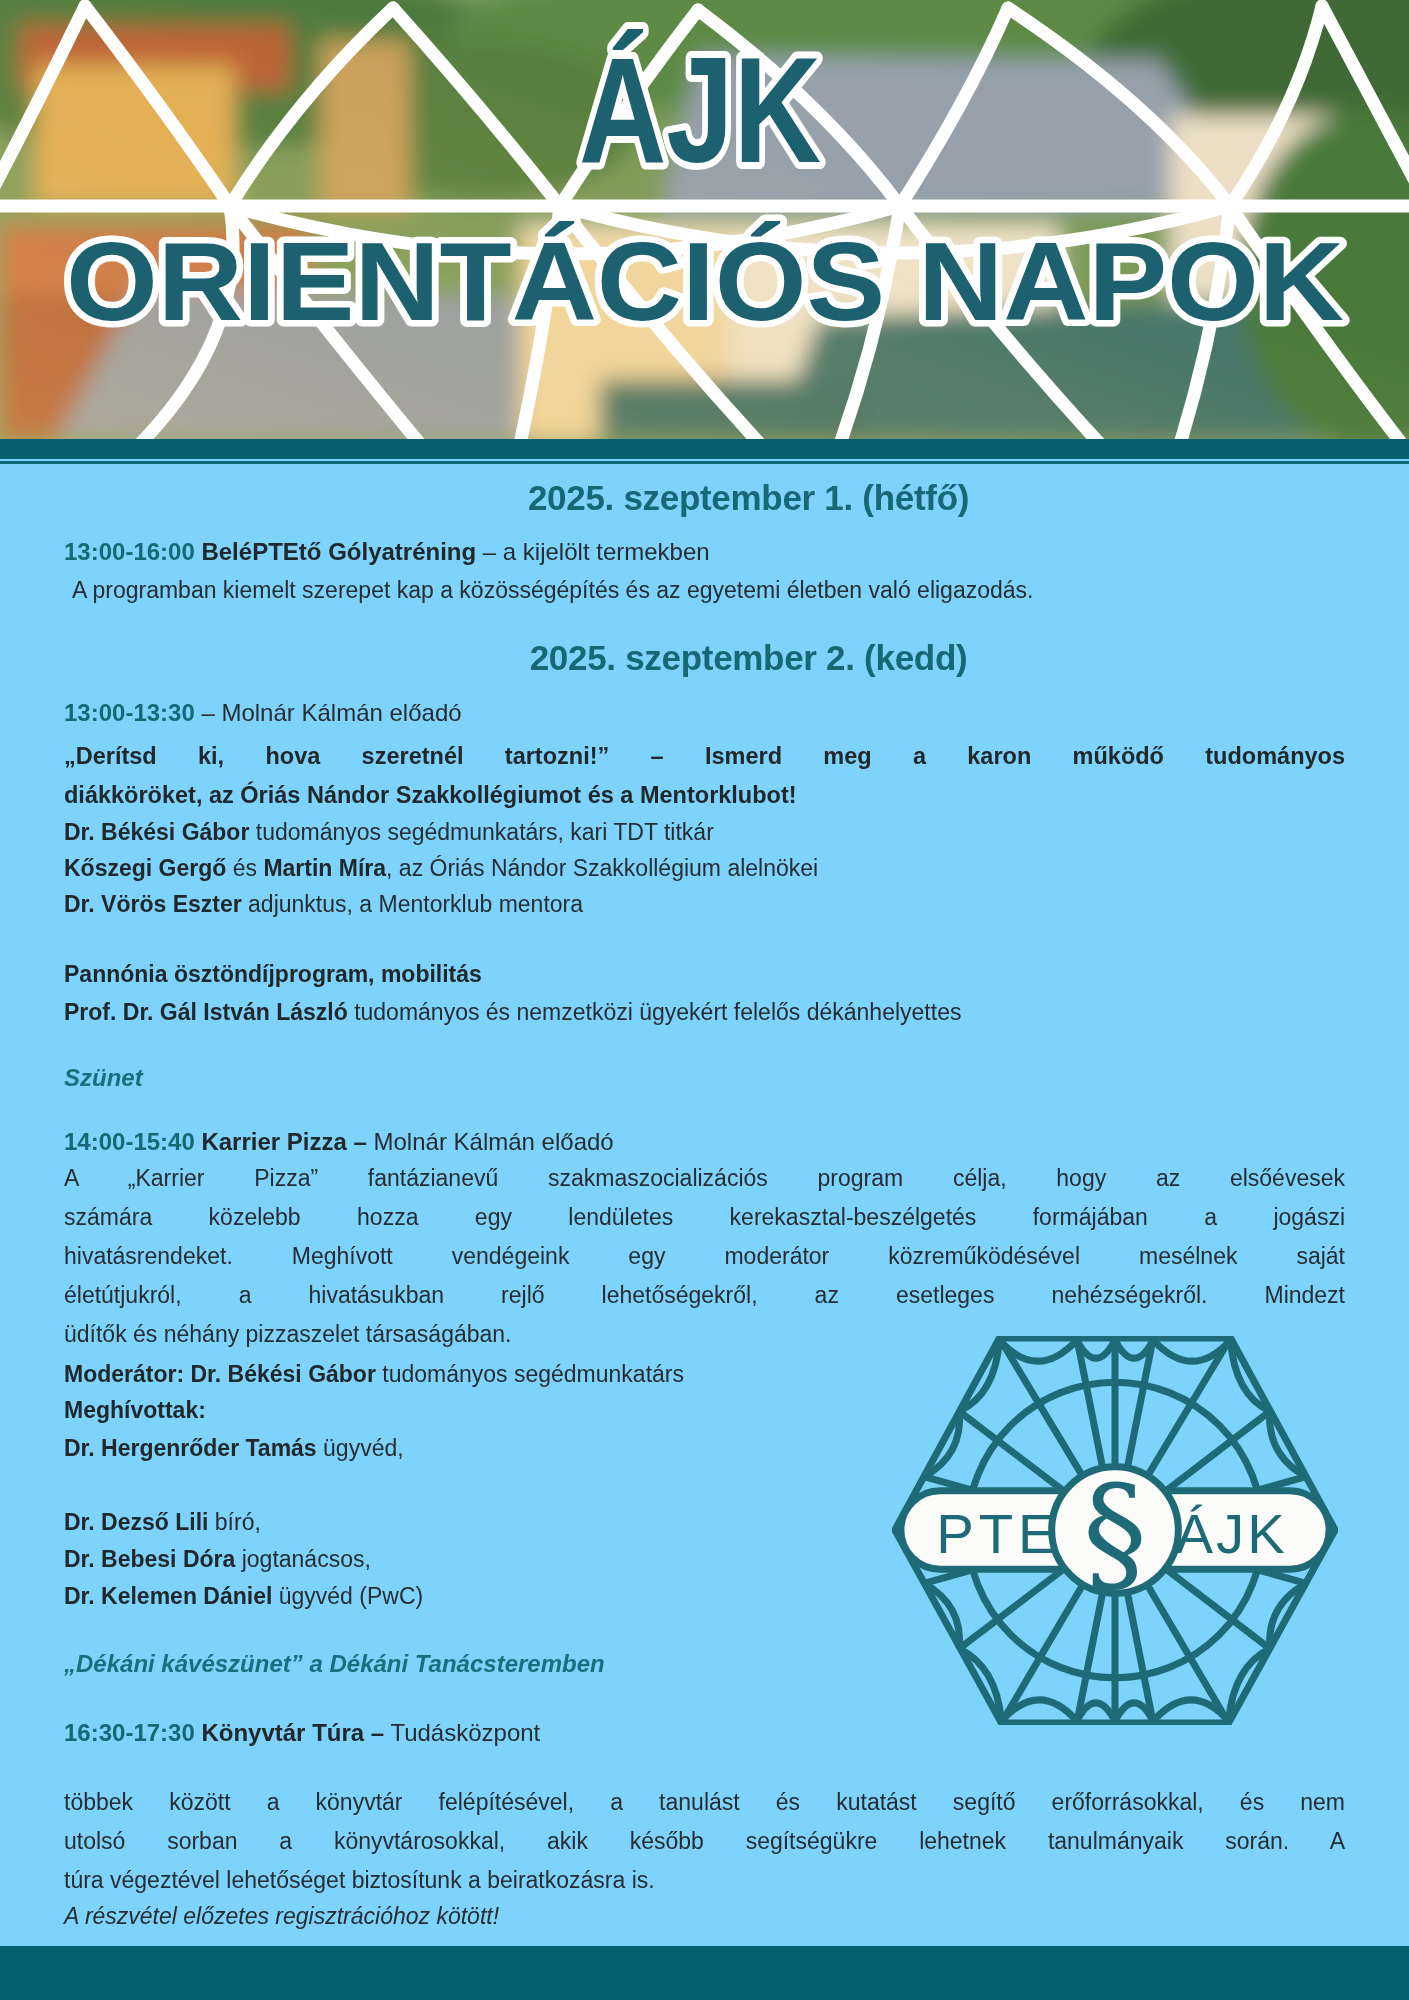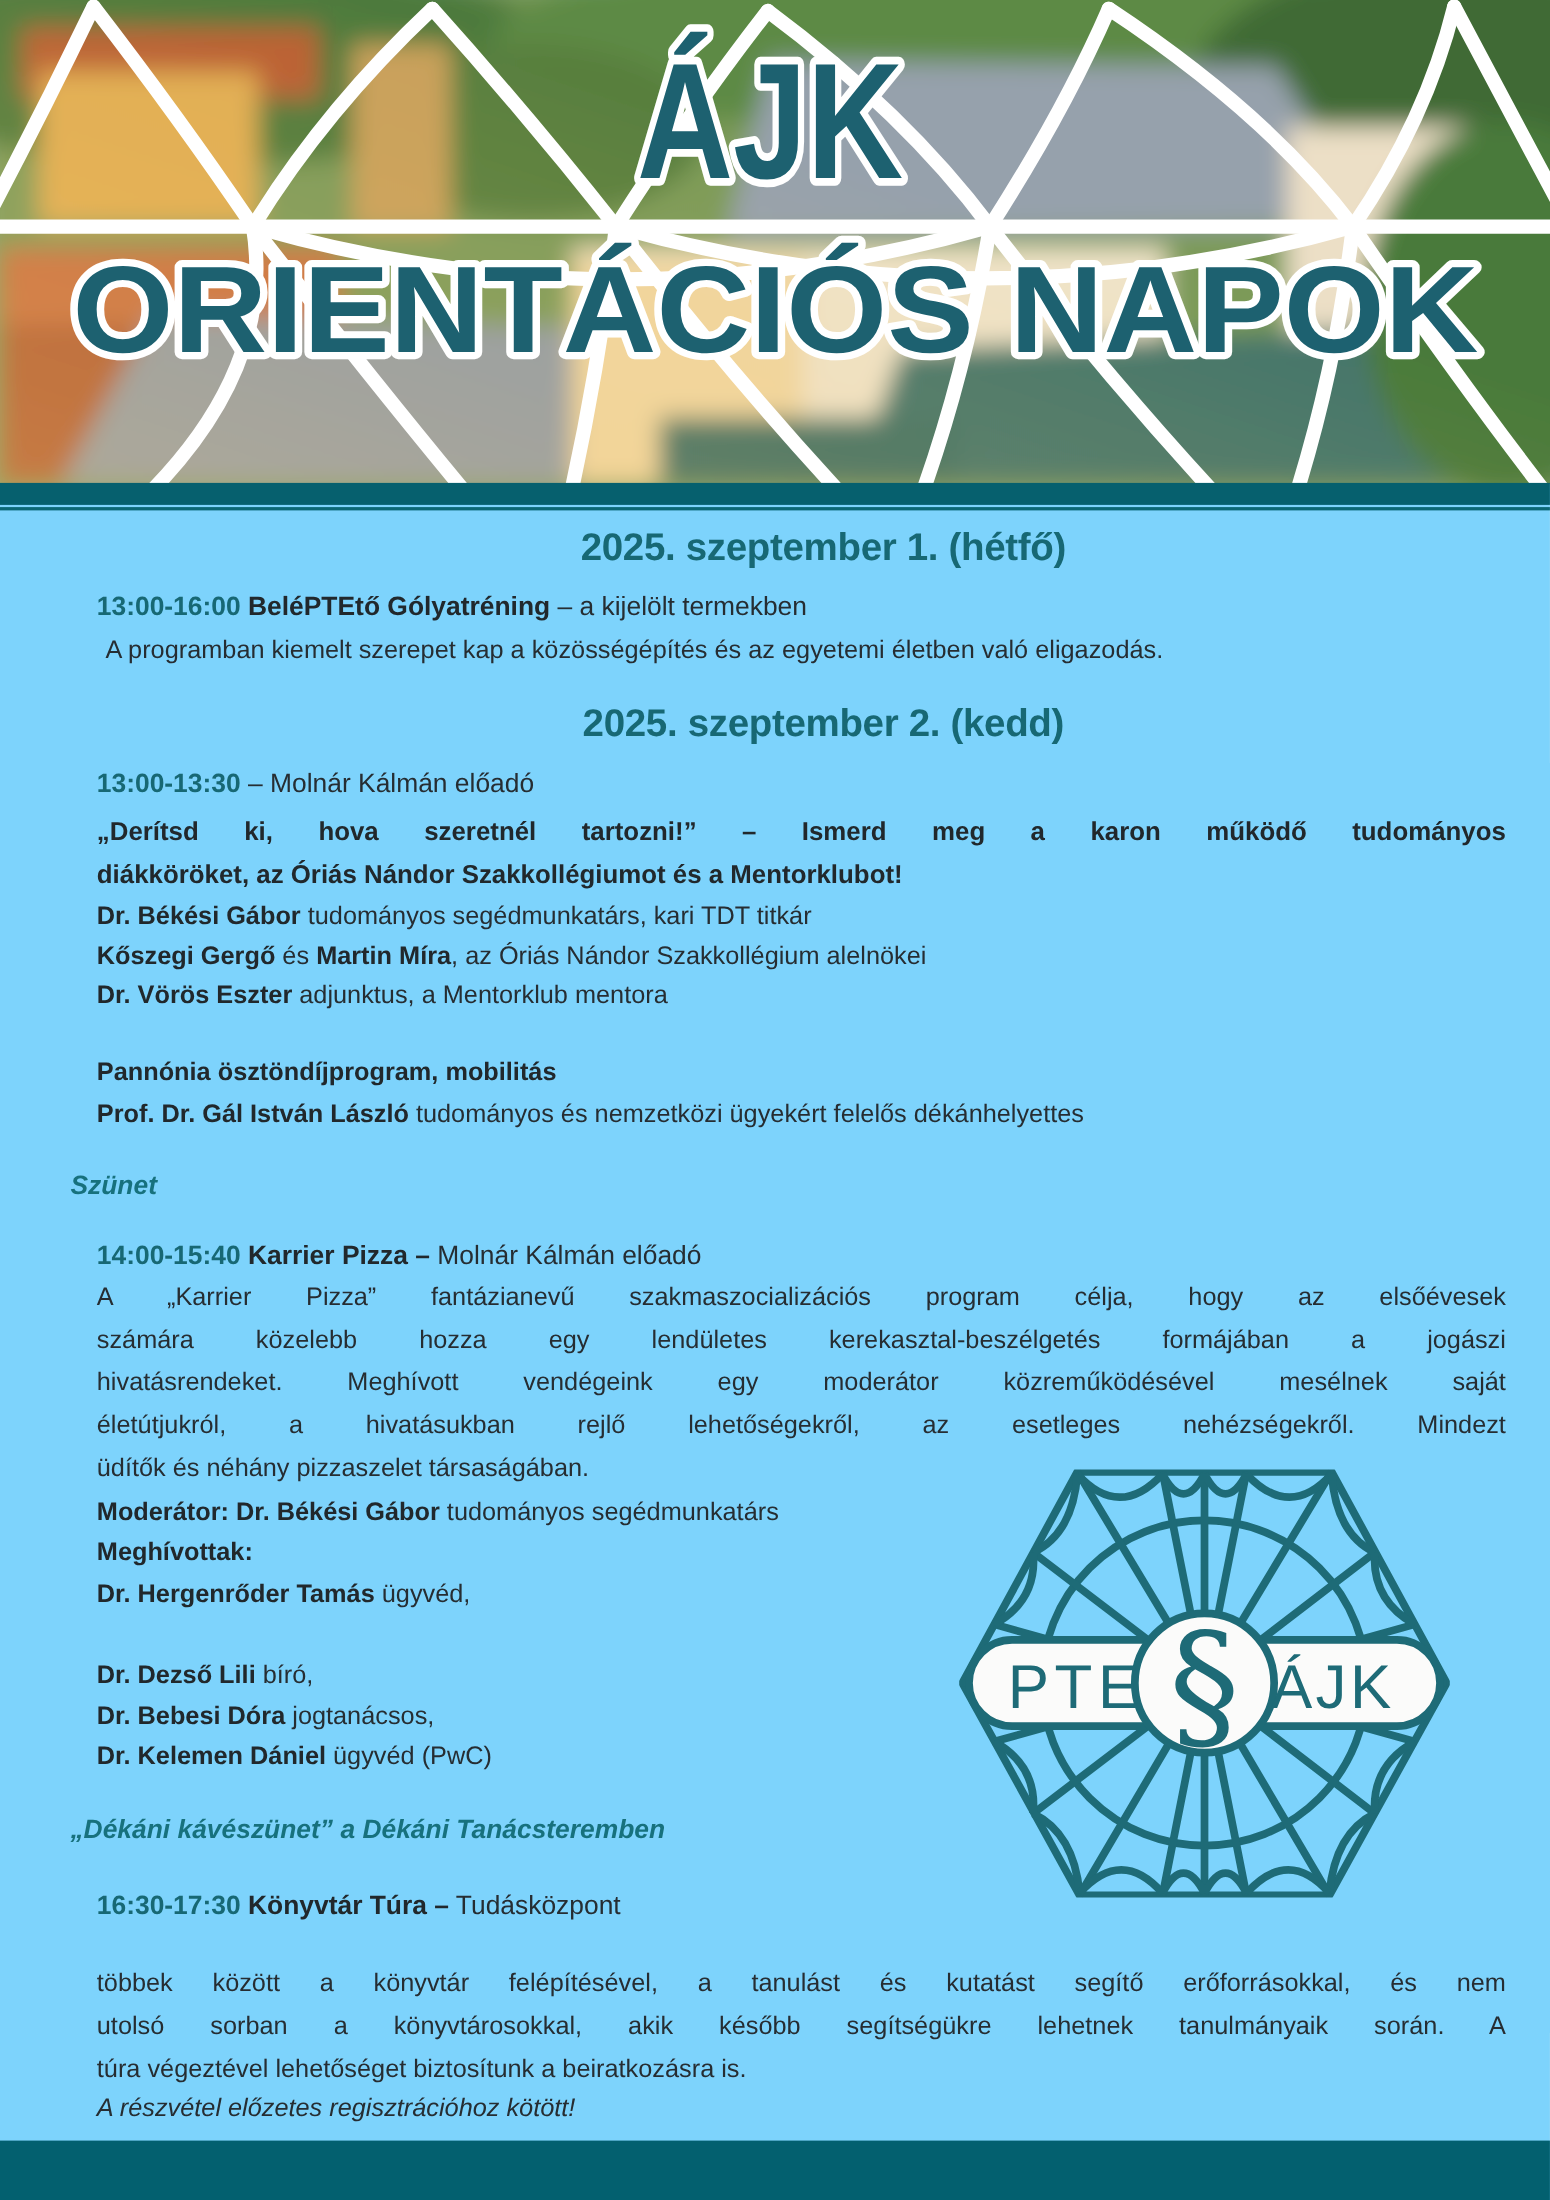--- a/index.html
+++ b/index.html
@@ -14,33 +14,33 @@
   .bar-main{position:absolute;left:0;top:439px;width:1409px;height:20px;background:#06606e;}
   .bar-thin{position:absolute;left:0;top:461px;width:1409px;height:3px;background:#0b6875;}
   .footer-bar{position:absolute;left:0;top:1946px;width:1409px;height:54px;background:#03606f;}
   
   .h-day{
     position:absolute;left:0;width:1409px;text-align:center;
     font-size:35px;font-weight:700;color:#176874;letter-spacing:-0.3px;padding-left:44px;
   }
   .line{
     position:absolute;left:64px;width:1281px;
-    font-size:23px;color:#262d32;line-height:1.3;white-space:nowrap;margin-left:24px;
+    font-size:23px;color:#262d32;line-height:1.3;white-space:nowrap;
   }
   .evt{font-size:24px;}
   .time{color:#176874;font-weight:700;}
   .bld{font-weight:700;color:#21282c;}
   .jl{white-space:normal;text-align:justify;text-align-last:justify;line-height:1.3;}
   .boldpar{font-weight:700;color:#21282c;font-size:23.5px;}
   .teal-note{
     position:absolute;left:64px;font-size:24px;font-weight:700;font-style:italic;color:#17717d;
   }
   .ital{font-style:italic;}
   
-  .logo-box{position:absolute;left:872px;top:1336px;width:446px;height:389px;}
+  .logo-box{position:absolute;left:892px;top:1336px;width:446px;height:389px;}
 </style>
 </head>
 <body>
 
 <div class="page">
 
   <div class="hero">
     <svg width="1409" height="440" viewBox="0 0 1409 440">
       <defs>
         <filter id="bl" x="-20%" y="-20%" width="140%" height="140%">

